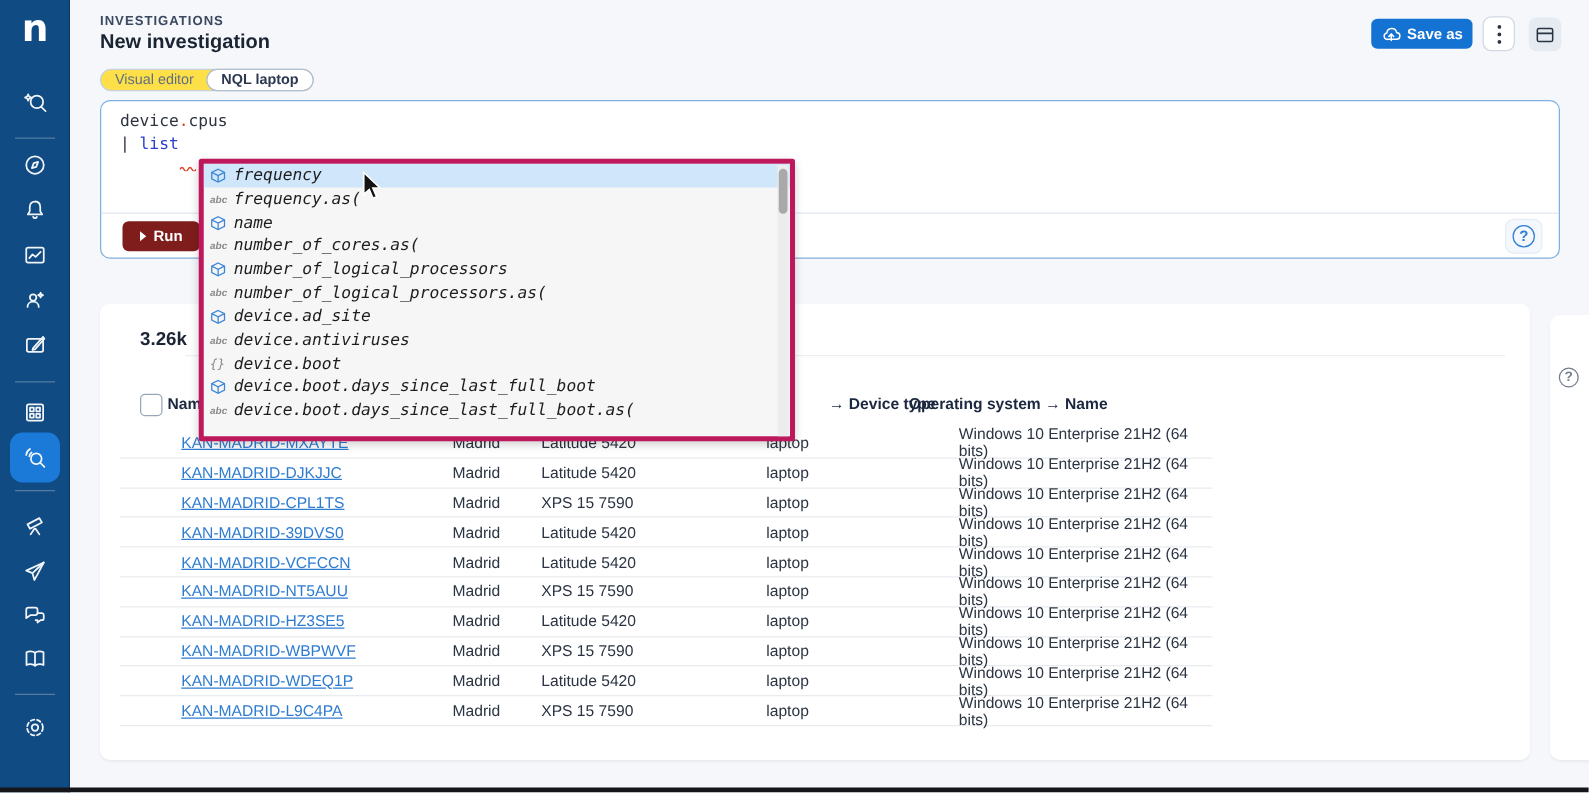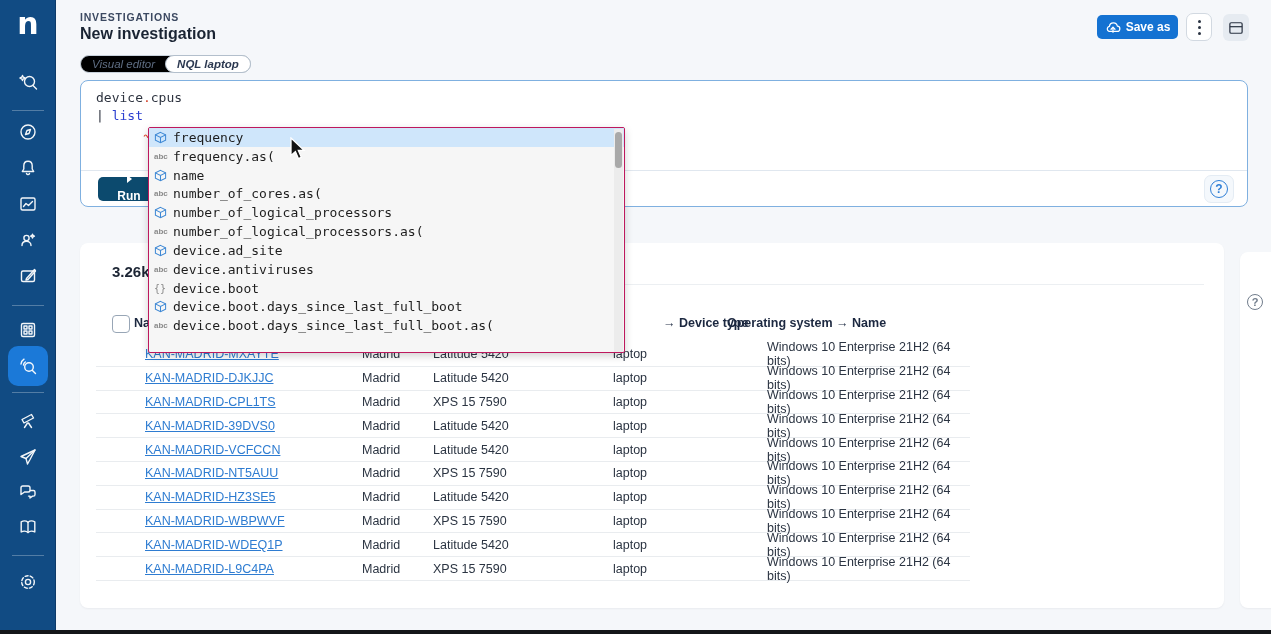--- a/index.html
+++ b/index.html
@@ -19,32 +19,32 @@
   .eyebrow { position:absolute; left:80px; top:11px; font-size:10.5px; font-weight:bold; letter-spacing:.8px; color:#3c4961; }
   .page-title { position:absolute; left:80px; top:25px; font-size:16px; font-weight:bold; color:#1a2433; }
 
   .saveas-btn { position:absolute; left:1097px; top:15px; width:81px; height:24px; background:#1472d2; border:none; border-radius:5px; color:#fff; font-size:12px; font-weight:bold; display:flex; align-items:center; justify-content:center; gap:5px; cursor:pointer; font-family:"Liberation Sans",sans-serif; }
   .kebab-btn { position:absolute; left:1186px; top:13px; width:26px; height:28px; background:#fff; border:1px solid #d2d9e1; border-radius:7px; display:flex; flex-direction:column; align-items:center; justify-content:center; gap:3px; cursor:pointer; }
   .kebab-btn i { width:3px; height:3px; border-radius:50%; background:#2a3342; }
   .panel-btn { position:absolute; left:1223px; top:14px; width:26px; height:27px; background:#e6ebf1; border:none; border-radius:6px; display:flex; align-items:center; justify-content:center; cursor:pointer; }
   .panel-btn svg { stroke:#2a3342; fill:none; stroke-width:1.4; }
 
   
-  .tabs { position:absolute; left:80px; top:55px; height:18px; display:flex; border:1px solid #c8d1db; border-radius:10px; background:#000000; font-size:11.5px;font-style:italic; }
+  .tabs { position:absolute; left:80px; top:55px; height:18px; display:flex; border:1px solid #c8d1db; border-radius:10px; background:#fde047; font-size:11.5px; }
   .tab { padding:0 11px; display:flex; align-items:center; color:#5f6e84; border-radius:10px; cursor:pointer; white-space:nowrap; }
   .tab.active { background:#fff; border:1px solid #b3bfcc; margin:-1px; color:#2b3850; font-weight:bold; }
 
   
   .query-box { position:absolute; left:80px; top:80px; width:1168px; height:127px; background:#fff; border:1.5px solid #7fb0e0; border-radius:8px; z-index:1; }
   .query-divider { position:absolute; left:0; right:0; top:89px; height:1px; background:#e0e7ef; }
   .code { position:absolute; left:15px; font-family:"DejaVu Sans Mono", monospace; font-size:13px; color:#2d333f; white-space:pre; }
   .code .dot { color:#d6452c; }
   .code .kw { color:#2b3fd0; }
   .squiggle { position:absolute; left:62px; top:43px; }
-  .run-btn { position:absolute; left:17px; top:96px; width:62px; height:24px; background:#0c4a6e; color:#fff; border:none; border-radius:5px; font-size:12px; font-weight:bold; display:flex; align-items:center; justify-content:center; gap:6px; cursor:pointer; font-family:"Liberation Sans",sans-serif;flex-direction:column; }
+  .run-btn { position:absolute; left:17px; top:96px; width:62px; height:24px; background:#7f1d1d; color:#fff; border:none; border-radius:5px; font-size:12px; font-weight:bold; display:flex; align-items:center; justify-content:center; gap:6px; cursor:pointer; font-family:"Liberation Sans",sans-serif; }
   .run-btn .tri { width:0; height:0; border-left:5px solid #fff; border-top:4px solid transparent; border-bottom:4px solid transparent; }
   .help-btn { position:absolute; left:1123px; top:94px; width:30px; height:28px; background:#f4f8fc; border:1px solid #e4ecf4; border-radius:7px; display:flex; align-items:center; justify-content:center; cursor:pointer; }
 
   .qmark { width:18px; height:18px; border-radius:50%; display:flex; align-items:center; justify-content:center; font-size:12px; font-weight:bold; }
   .qmark.blue { border:1.5px solid #2f7fd6; color:#2f7fd6; }
   .qmark.gray { border:1.5px solid #717d8c; color:#717d8c; width:16px; height:16px; font-size:11px; }
 
   
   .results-card { position:absolute; left:80px; top:243px; width:1144px; height:365px; background:#fff; border-radius:8px; box-shadow:0 1px 2px rgba(16,24,40,.05); z-index:1; }
   .count { position:absolute; left:32px; top:20px; font-size:15px; font-weight:bold; color:#1c2534; }
@@ -61,21 +61,21 @@
   .c-entity { width:71px;margin-left:40px; }
   .c-model { width:180px; }
   .c-type { width:154px; }
   .c-os { flex:1; }
 
   
   .right-panel { position:absolute; left:1240px; top:252px; width:40px; height:356px; background:#fff; border-radius:8px 0 0 8px; box-shadow:0 1px 2px rgba(16,24,40,.05); z-index:1; }
   .right-panel .qmark { position:absolute; left:7px; top:42px; }
 
   
-  .dropdown { position:absolute; left:148px; top:127px; width:477px; height:226px; background:#f6f6f6; border:1px solid #be185d; box-shadow:0 3px 8px rgba(0,0,0,.18); border-radius:2px; z-index:20; overflow:hidden; }
+  .dropdown { position:absolute; left:159px; top:127px; width:477px; height:226px; background:#f6f6f6; border:4px solid #be185d; box-shadow:0 3px 8px rgba(0,0,0,.18); border-radius:2px; z-index:20; overflow:hidden;font-style:italic; }
   .ac-item { height:18.83px; display:flex; align-items:center; font-family:"DejaVu Sans Mono", monospace; font-size:13px; color:#1d1d1d; padding-left:5px; cursor:pointer; white-space:pre; }
   .ac-item.selected { background:#cfe6fb; }
   .ac-ico { width:19px; display:flex; align-items:center; justify-content:flex-start; flex:none; }
   .ac-ico svg { stroke:#3c87d4; fill:none; stroke-width:1.1; }
   .ac-ico .abc { font-size:8px; color:#8a8a8a; font-weight:bold; letter-spacing:0; font-family:"Liberation Sans",sans-serif; }
   .ac-ico .braces { font-size:10px; color:#8a8a8a; font-family:"DejaVu Sans Mono",monospace; }
   .ac-scroll-track { position:absolute; right:1px; top:1px; width:9px; height:224px; background:#ececec; }
   .ac-scroll-thumb { position:absolute; right:2px; top:4px; width:7px; height:36px; background:#a9a9a9; border-radius:4px; }
 
   .cursor { position:absolute; left:289px; top:137px; z-index:30; }

